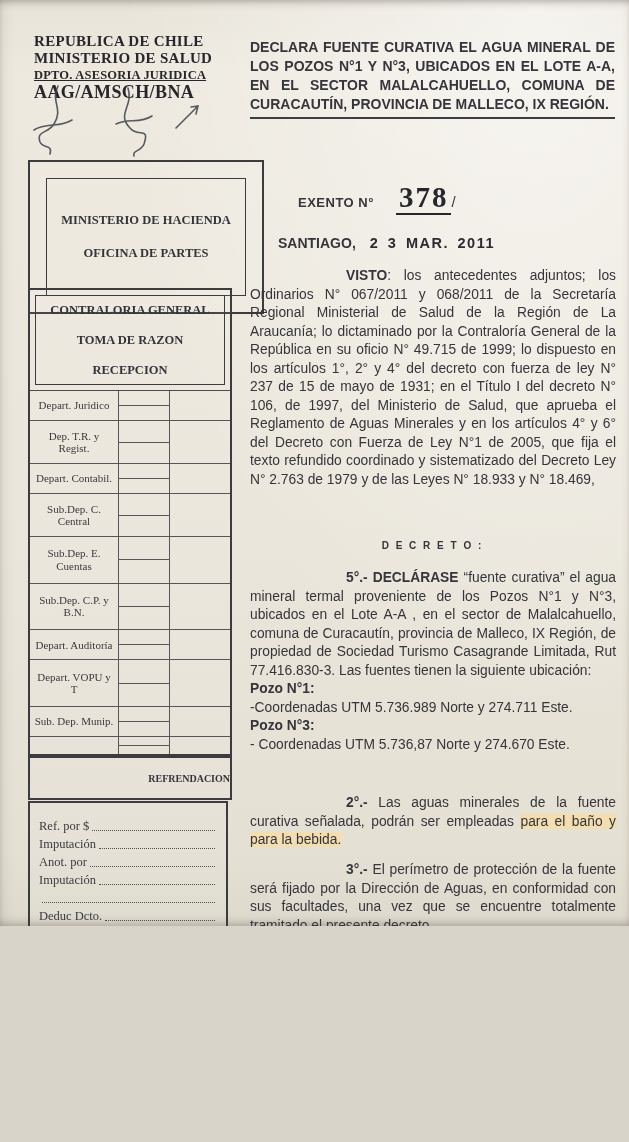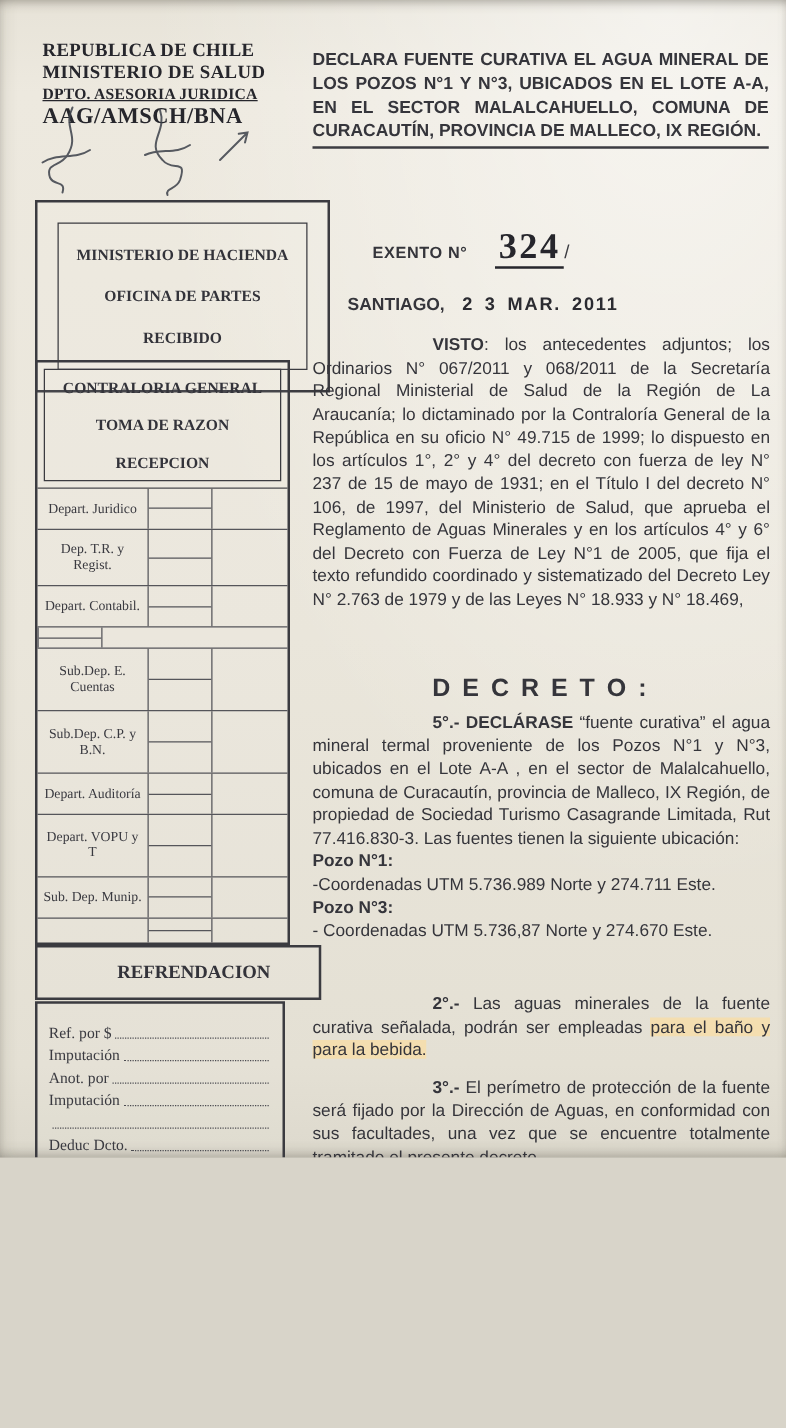--- a/index.html
+++ b/index.html
@@ -37,21 +37,21 @@
   .trow:last-child{border-bottom:none;}
   .trow.tall{flex:1.3 1 auto;}
   .tlabel{width:88px;box-sizing:border-box;padding:2px 3px;text-align:center;
     font-size:11px;line-height:12.5px;color:#3a3a40;display:flex;align-items:center;justify-content:center;}
   .tmid{width:52px;box-sizing:border-box;border-left:1px solid #55555a;border-right:1px solid #55555a;
     display:flex;flex-direction:column;}
   .tmid .sub{flex:1;border-bottom:1px solid #55555a;}
   .tmid .sub:last-child{border-bottom:none;}
   .tright{flex:1;}
   .box-reftitle{left:28px;top:756px;width:200px;height:40px;display:flex;align-items:center;
-    justify-content:center;font-weight:bold;font-size:15px;color:#33333a;padding-left:25px;}
+    justify-content:flex-end;font-weight:bold;font-size:10px;color:#33333a;}
   .box-refrend{left:28px;top:801px;width:200px;height:129px;box-sizing:border-box;padding:13px 9px 8px 9px;
     font-size:12.5px;color:#3a3a40;}
   .rline{display:flex;align-items:flex-end;height:18px;}
   .rline .dots{flex:1;border-bottom:1.5px dotted #4c4c52;margin:0 2px 3px 3px;}
   .box-empty{left:28px;top:935px;width:200px;height:141px;}
   .box-empty .vcol{position:absolute;left:86px;top:0;bottom:0;width:52px;
     border-left:1px solid #55555a;border-right:1px solid #55555a;}
   .box-empty .hline{position:absolute;left:86px;width:53px;top:24px;border-top:1px solid #55555a;}
   
   .typed{font-family:"Liberation Sans", sans-serif;color:#35353b;}
@@ -60,21 +60,21 @@
   .exento-row{left:278px;top:181px;}
   .exento-label{font-size:13px;font-weight:bold;letter-spacing:.5px;padding-left:20px;}
   .exento-num{font-family:"Liberation Serif",serif;font-size:29px;font-weight:bold;color:#26262c;
     border-bottom:2.5px solid #26262c;padding:0 3px;margin-left:22px;letter-spacing:2px;}
   .exento-slash{font-size:15px;color:#3a3a40;}
   .santiago-row{left:278px;top:235px;font-size:14px;font-weight:bold;}
   .date-stamp{margin-left:14px;letter-spacing:1.5px;font-size:14.5px;color:#2b2b31;word-spacing:3px;}
   .para{width:366px;font-size:13.8px;line-height:18.5px;text-align:justify;}
   .visto{left:250px;top:267px;text-indent:96px;}
   .decreto-head{left:250px;top:540px;width:365px;text-align:center;font-weight:bold;
-    font-size:20px;letter-spacing:2px;}
+    font-size:10px;letter-spacing:2px;}
   .art1{left:250px;top:569px;}
   .bold{font-weight:bold;}
   .indent{text-indent:96px;}
   .art2{left:250px;top:794px;}
   .hl{background:var(--highlight,#f4deb0);}
   .art3{left:250px;top:861px;}
   .anotese{left:250px;top:959px;width:365px;text-align:center;font-weight:bold;font-size:14.5px;letter-spacing:.4px;}
   .por-orden{left:236px;top:993px;width:385px;font-weight:bold;font-size:14.3px;letter-spacing:.2px;z-index:2;}
   .signer{z-index:2;font-weight:bold;font-size:18px;letter-spacing:.3px;}
   .sname{left:372px;top:1030px;}
@@ -103,21 +103,20 @@
       <path d="M108,4 C114,22 96,30 110,44 C118,54 130,42 124,60 C121,68 112,66 114,72"></path>
       <path d="M96,40 C108,34 120,40 132,32"></path>
       <path d="M156,44 l22,-22 m-7,1 l7,-1 l-2,8"></path>
     </g>
   </svg>
 
   <div class="abs obox box-hacienda">
     <div class="ibox">
       <div>MINISTERIO DE HACIENDA</div>
       <div>OFICINA DE PARTES</div>
-      <div>RECIBIDO</div>
     </div>
   </div>
 
   <div class="abs obox box-contra">
     <div class="ibox contra-head">
       <div>CONTRALORIA GENERAL</div>
       <div>TOMA DE RAZON</div>
       <div>RECEPCION</div>
     </div>
     <div class="dept-table">
@@ -139,20 +138,21 @@
         </div>
       <div class="trow">
           <div class="tlabel">Depart. Contabil.</div>
           <div class="tmid">
             <div class="sub"></div>
             <div class="sub"></div>
           </div>
           <div class="tright"></div>
         </div>
       <div class="trow">
+          <div class="tlabel">Sub.Dep. C. Central</div>
           <div class="tmid">
             <div class="sub"></div>
             <div class="sub"></div>
           </div>
           <div class="tright"></div>
         </div>
       <div class="trow tall">
           <div class="tlabel">Sub.Dep. E. Cuentas</div>
           <div class="tmid">
             <div class="sub"></div>
@@ -235,21 +235,21 @@
   </div>
 
   <div class="abs obox box-empty">
     <div class="vcol"></div>
     <div class="hline"></div>
   </div>
 
   <div class="abs typed subject">DECLARA FUENTE CURATIVA EL AGUA MINERAL DE LOS POZOS N°1 Y N°3, UBICADOS EN EL LOTE A-A, EN EL SECTOR MALALCAHUELLO, COMUNA DE CURACAUTÍN, PROVINCIA DE MALLECO, IX REGIÓN.</div>
 
   <div class="abs typed exento-row">
-    <span class="exento-label">EXENTO N°</span><span class="exento-num">324</span><span class="exento-slash">/</span>
+    <span class="exento-label">EXENTO N°</span><span class="exento-num">378</span><span class="exento-slash">/</span>
   </div>
 
   <div class="abs typed santiago-row">
     <span>SANTIAGO,</span><span class="date-stamp">2 3 MAR. 2011</span>
   </div>
 
   <div class="abs typed para visto">
     <span class="bold">VISTO</span><span>:  los antecedentes adjuntos; los Ordinarios N° 067/2011 y 068/2011 de la Secretaría Regional Ministerial de Salud de la Región de La Araucanía; lo dictaminado por la Contraloría General de la República en su oficio N° 49.715 de 1999; lo dispuesto en los artículos 1°, 2° y 4° del decreto con fuerza de ley N° 237 de 15 de mayo de 1931; en el Título I del decreto N° 106, de 1997, del Ministerio de Salud, que aprueba el Reglamento de Aguas Minerales y en los artículos 4° y 6° del Decreto con Fuerza de Ley N°1 de 2005, que fija el texto refundido coordinado y sistematizado del Decreto Ley N° 2.763 de 1979 y de las Leyes N° 18.933 y N° 18.469,</span>
   </div>
 

